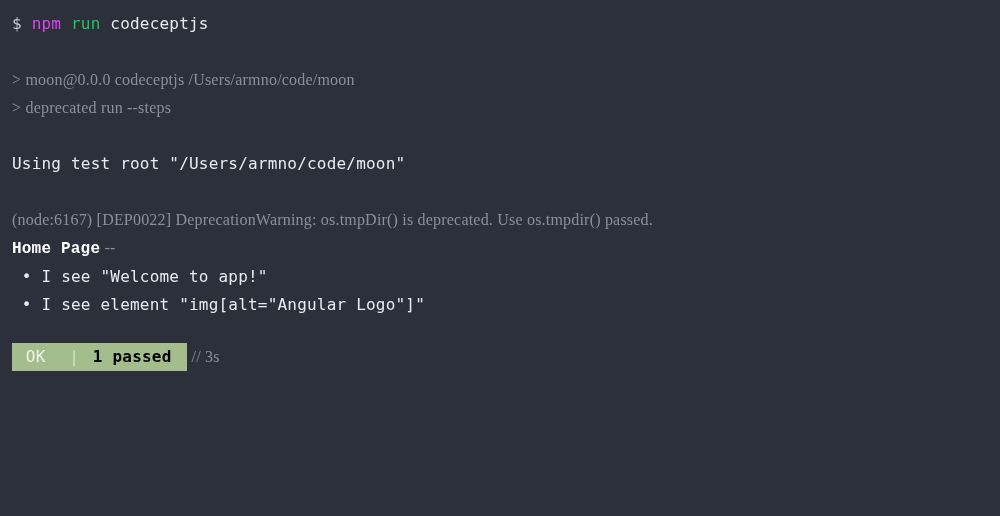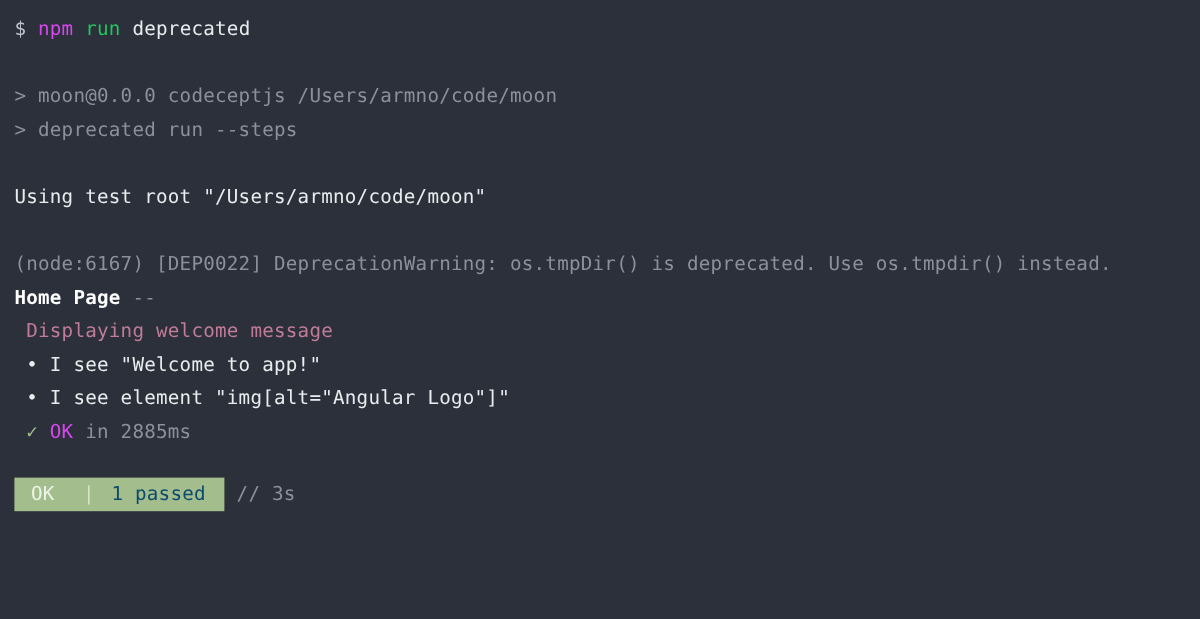--- a/index.html
+++ b/index.html
@@ -18,63 +18,61 @@
       height: 516px;
       overflow: hidden;
     }
     .term-line {
       white-space: pre;
       letter-spacing: 0.2px;
     }
     .prompt-symbol { color: #c0c5ce; }
     .cmd-green { color: #d946ef; }
     .cmd-cyan { color: #22c55e; }
-    .muted { color: #8a919b; }
+    .muted { color: #8a919b; font-family: Liberation Serif, serif; }
     .white { color: #e8ecef; }
-    .bold-white { color: #ffffff; font-weight: 700; }
+    .bold-white { color: #ffffff; font-weight: 700; font-family: Liberation Mono, monospace; }
     .pink { color: #c07b98; }
     .check { color: #a3be8c; }
     .spacer { height: 1.75em; }
     .status-bar {
       margin-top: 24px;
     }
     .badge {
       background: #a3be8c;
       color: #f0f4ec;
       padding: 0 6px 0 4px;
       display: inline-block;
     }
     .badge .ok-text { color: #eef3e9; }
     .badge .sep { color: #d6e2c8; padding: 0 4px; }
-    .badge .passed { color: #0c4a6e; }
+    .badge .passed { color: #000000; font-weight: bold; }
   </style>
 </head>
 <body>
 
 <div class="term">
 
-  <div class="term-line"><span class="prompt-symbol">$ </span><span class="cmd-green">npm </span><span class="cmd-cyan">run </span><span class="white">deprecated</span></div>
+  <div class="term-line"><span class="prompt-symbol">$ </span><span class="cmd-green">npm </span><span class="cmd-cyan">run </span><span class="white">codeceptjs</span></div>
 
   <div class="spacer"></div>
 
   <div class="term-line muted"><span>&gt; </span><span>moon@0.0.0 codeceptjs /Users/armno/code/moon</span></div>
   <div class="term-line muted"><span>&gt; </span><span>deprecated run --steps</span></div>
 
   <div class="spacer"></div>
 
   <div class="term-line white">Using test root "/Users/armno/code/moon"</div>
 
   <div class="spacer"></div>
 
-  <div class="term-line muted">(node:6167) [DEP0022] DeprecationWarning: os.tmpDir() is deprecated. Use os.tmpdir() instead.</div>
+  <div class="term-line muted">(node:6167) [DEP0022] DeprecationWarning: os.tmpDir() is deprecated. Use os.tmpdir() passed.</div>
 
   <div class="term-line"><span class="bold-white">Home Page</span><span class="muted"> --</span></div>
 
-  <div class="term-line pink"> Displaying welcome message</div>
 
   <div class="term-line white"> • I see "Welcome to app!"</div>
   <div class="term-line white"> • I see element "img[alt="Angular Logo"]"</div>
 
-  <div class="term-line"><span class="check"> ✓ </span><span class="cmd-green">OK</span><span class="muted"> in 2885ms</span></div>
 
   <div class="status-bar term-line"><span class="badge"><span class="ok-text"> OK </span><span class="sep"> | </span><span class="passed">1 passed </span></span><span class="muted"> // </span><span class="muted">3s</span></div>
 
 </div>
 
 </body></html>

